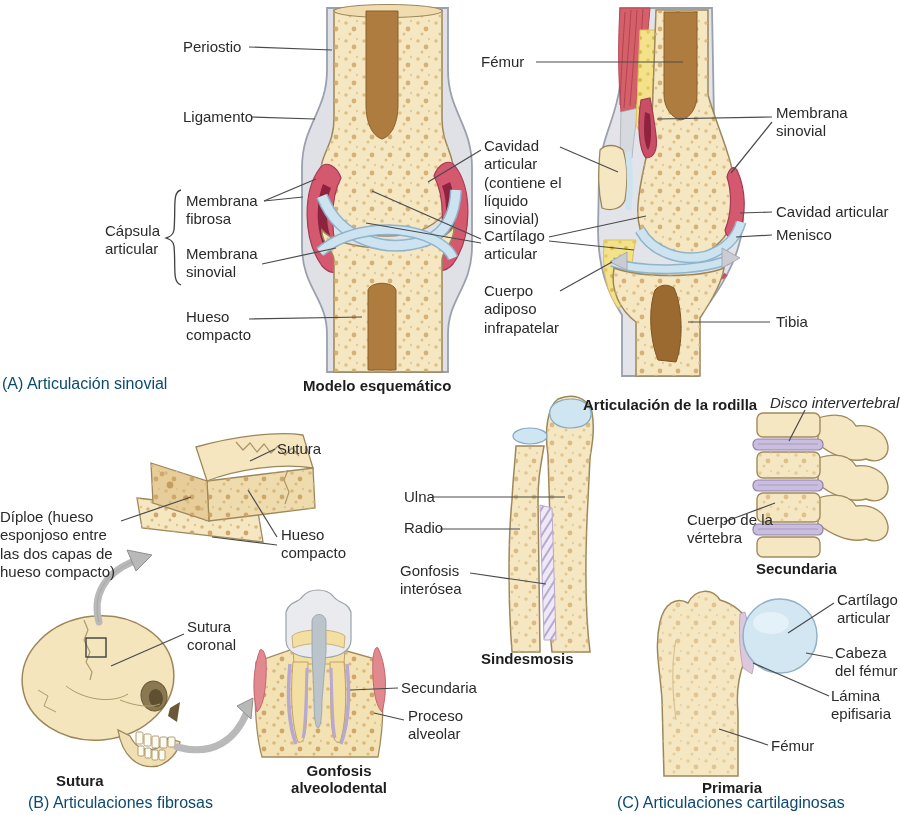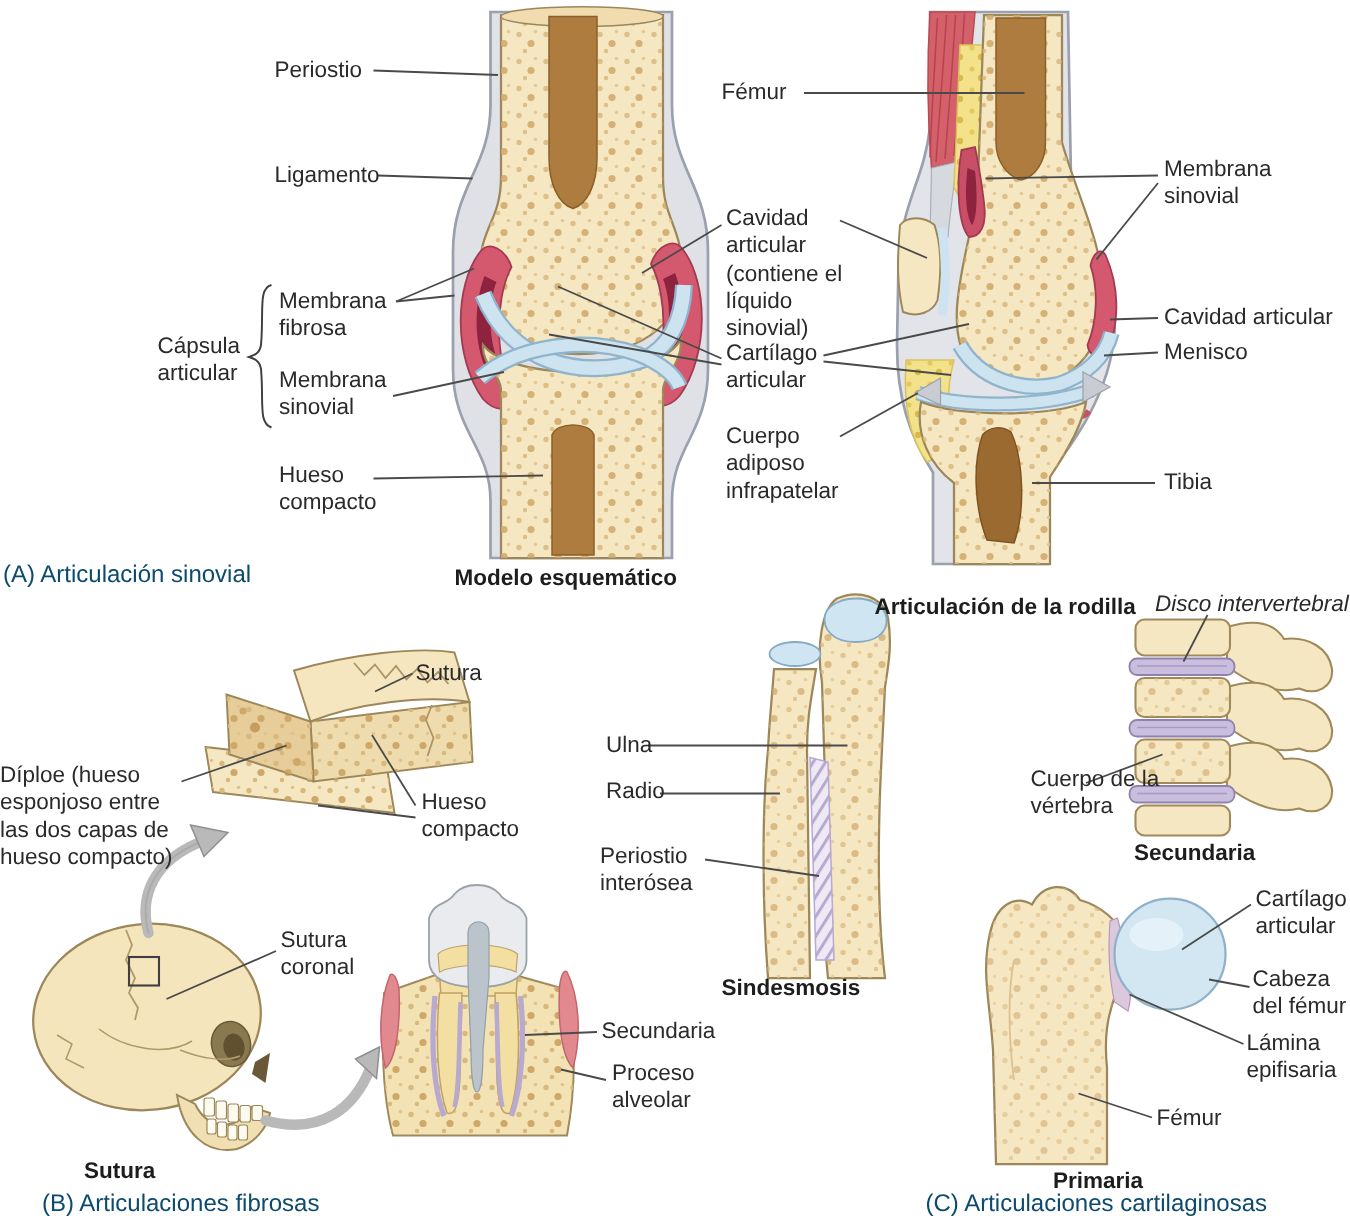--- a/index.html
+++ b/index.html
@@ -290,23 +290,24 @@
 <div class="cap" style="left:583px;top:396px;">Articulación de la rodilla</div>
 
 <div class="lbl" style="left:277px;top:440px;">Sutura</div>
 <div class="lbl" style="left:0px;top:508px;width:122px;">Díploe (hueso esponjoso entre las dos capas de hueso compacto)</div>
 <div class="lbl" style="left:281px;top:526px;width:82px;">Hueso compacto</div>
 <div class="lbl" style="left:187px;top:618px;width:72px;">Sutura coronal</div>
 <div class="cap" style="left:56px;top:772px;">Sutura</div>
 <div class="sec" style="left:0px;top:794px;padding-left:28px;">(B) Articulaciones fibrosas</div>
 <div class="lbl" style="left:401px;top:679px;">Secundaria</div>
 <div class="lbl" style="left:408px;top:707px;width:75px;">Proceso alveolar</div>
+<div class="cap ctr" style="left:283px;top:762px;width:112px;">Gonfosis alveolodental</div>
 <div class="lbl" style="left:404px;top:488px;">Ulna</div>
 <div class="lbl" style="left:404px;top:519px;">Radio</div>
-<div class="lbl" style="left:400px;top:562px;width:92px;">Periostio interósea</div>
+<div class="lbl" style="left:400px;top:562px;width:92px;">Gonfosis interósea</div>
 <div class="cap" style="left:481px;top:650px;">Sindesmosis</div>
 
 <div class="lbl" style="left:770px;top:394px;font-style:italic;">Disco intervertebral</div>
 <div class="lbl" style="left:646px;top:511px;width:88px;margin-left:41px;">Cuerpo de la vértebra</div>
 <div class="cap" style="left:756px;top:560px;">Secundaria</div>
 <div class="lbl" style="left:837px;top:591px;width:62px;">Cartílago articular</div>
 <div class="lbl" style="left:835px;top:644px;width:72px;">Cabeza del fémur</div>
 <div class="lbl" style="left:831px;top:687px;width:75px;">Lámina epifisaria</div>
 <div class="lbl" style="left:771px;top:737px;">Fémur</div>
 <div class="cap" style="left:702px;top:779px;">Primaria</div>

